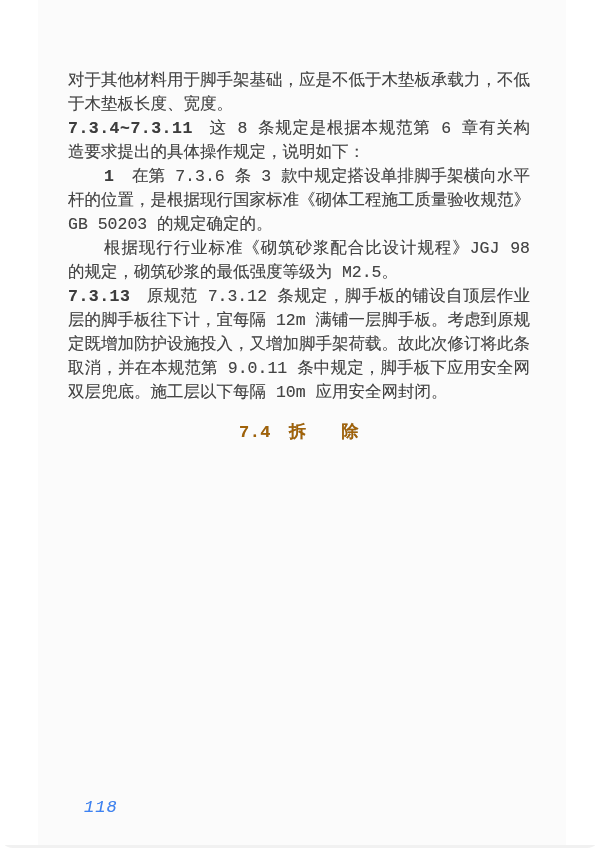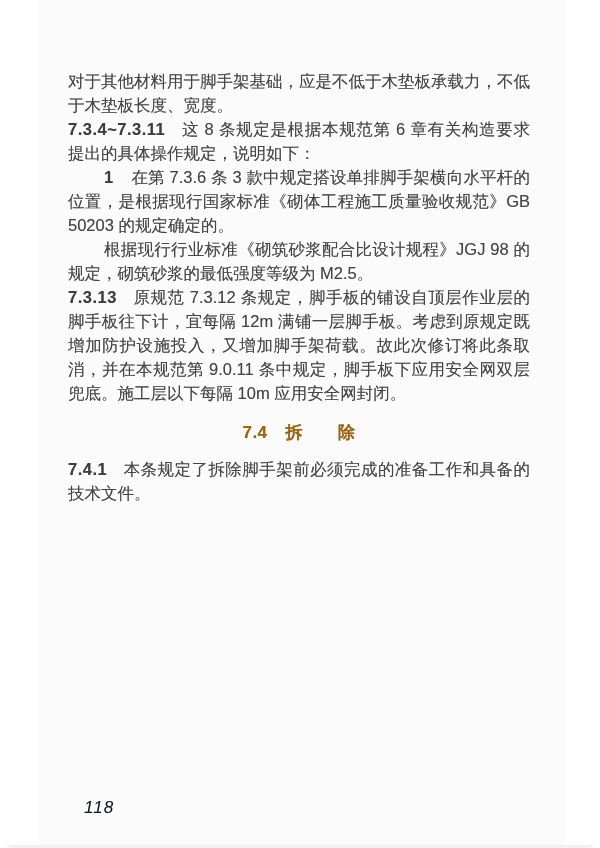--- a/index.html
+++ b/index.html
@@ -6,21 +6,21 @@
     margin: 0;
     padding: 0;
     background: #ffffff;
   }
   .canvas {
     position: relative;
     width: 600px;
     height: 848px;
     overflow: hidden;
     background: #ffffff;
-    font-family: Liberation Sans, sans-serif;
+    font-family: Liberation Mono, monospace;
     border-radius: 13px;
   }
   
   .sheet {
     position: absolute;
     left: 38px;
     top: 0;
     width: 528px;
     height: 848px;
     background: #fbfbfb;
@@ -72,21 +72,21 @@
   }
   .h-num {
     margin-right: 18px;
   }
   .folio {
     position: absolute;
     left: 84px;
     top: 798px;
     font-style: italic;
     font-size: 17px;
-    color: #0f172a;
+    color: #3b82f6;
     letter-spacing: 1px;
     text-shadow: 0 0 0.5px rgba(145,145,145,0.5);
   }
 </style>
 </head>
 <body>
 
 <div class="canvas">
   <div class="sheet"></div>
   <div class="bottom-edge"></div>
@@ -99,20 +99,19 @@
 
     <p class="para ind"><b class="item-num">1</b><span>在第 7.3.6 条 3 款中规定搭设单排脚手架横向水平杆的位置，是根据现行国家标准《砌体工程施工质量验收规范》GB 50203 的规定确定的。</span></p>
 
     <p class="para ind"><span>根据现行行业标准《砌筑砂浆配合比设计规程》JGJ 98 的规定，砌筑砂浆的最低强度等级为 M2.5。</span></p>
 
 
     <p class="para"><b class="lbl">7.3.13</b><span>原规范 7.3.12 条规定，脚手板的铺设自顶层作业层的脚手板往下计，宜每隔 12m 满铺一层脚手板。考虑到原规定既增加防护设施投入，又增加脚手架荷载。故此次修订将此条取消，并在本规范第 9.0.11 条中规定，脚手板下应用安全网双层兜底。施工层以下每隔 10m 应用安全网封闭。</span></p>
 
     <h3 class="heading"><span class="h-num">7.4</span><span>拆　　除</span></h3>
 
-    <p class="para"><b class="lbl">7.4.1</b><span>本条规定了拆除脚手架前必须完成的准备工作和具备的技术文件。</span></p>
 
 
 
   </main>
 
   <div class="folio">118</div>
 </div>
 
 </body></html>

